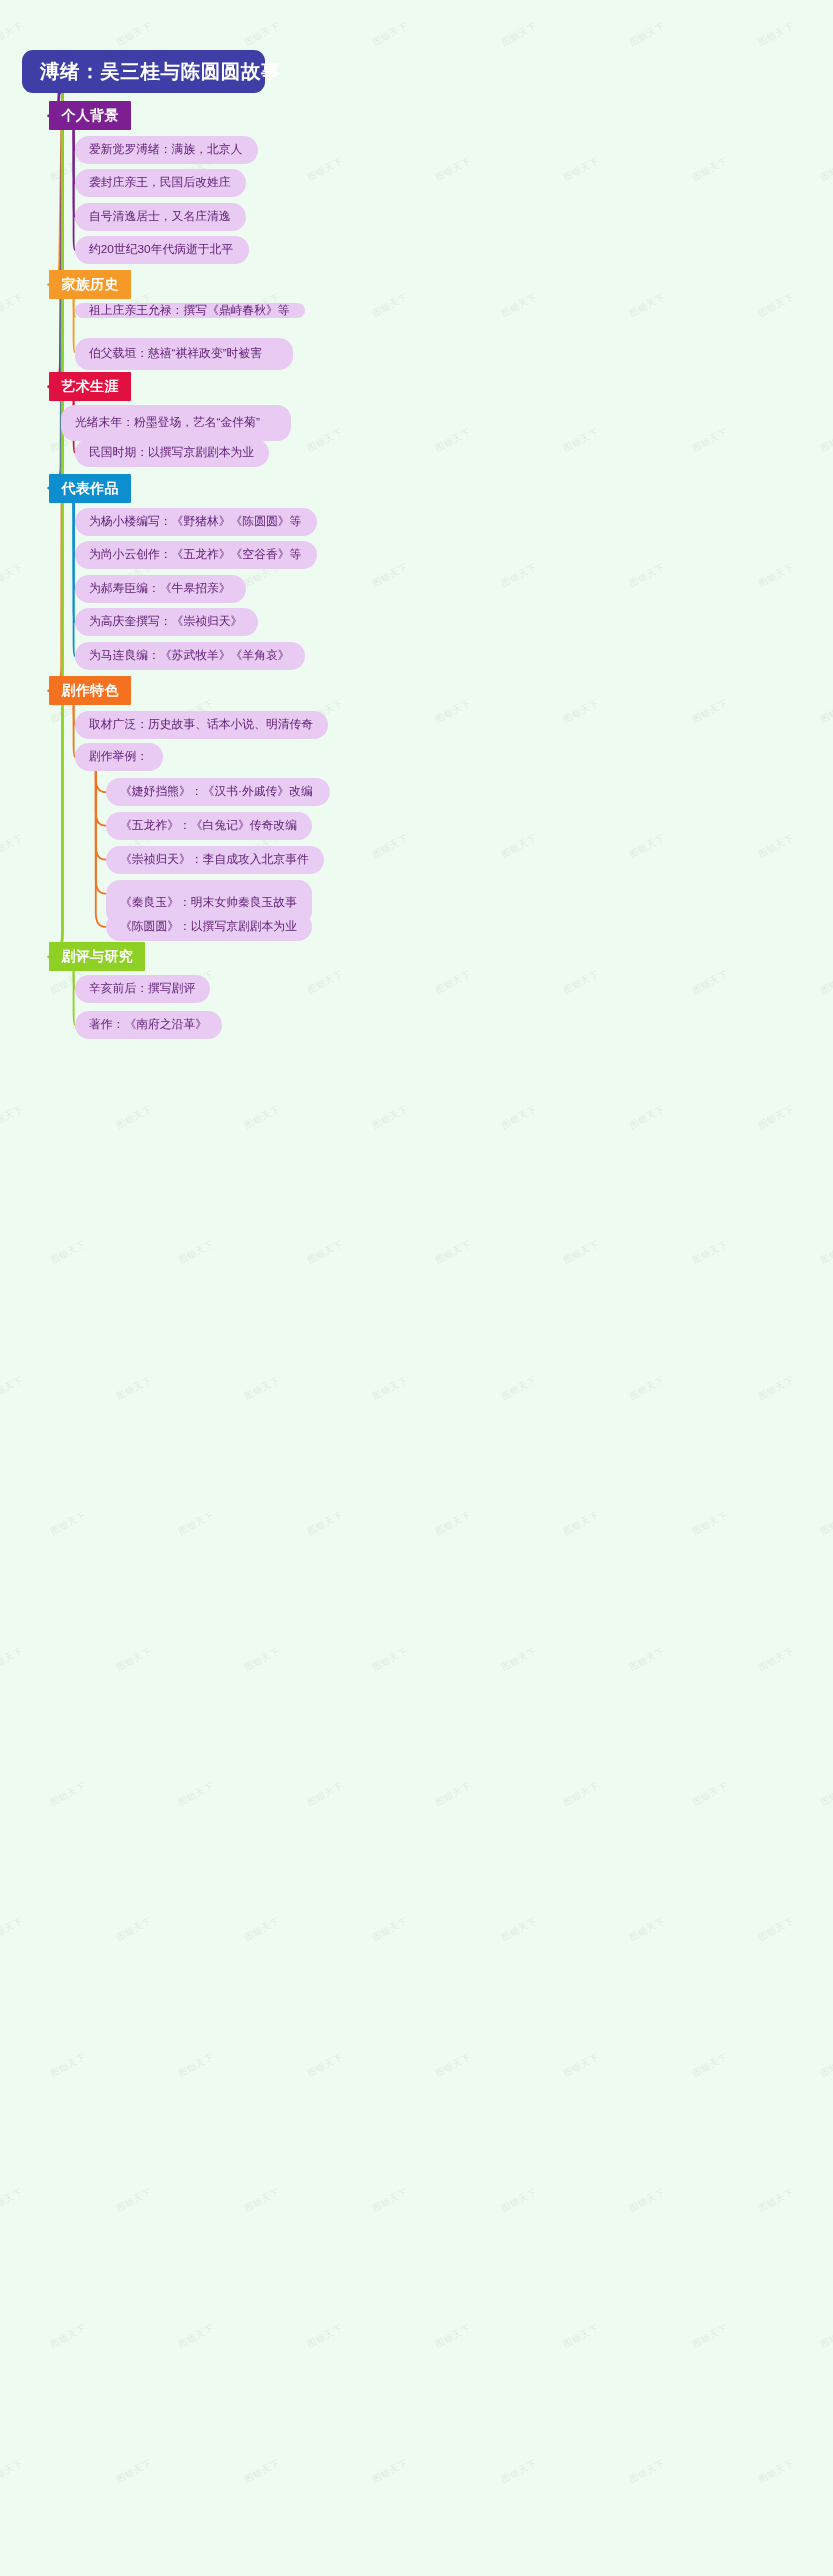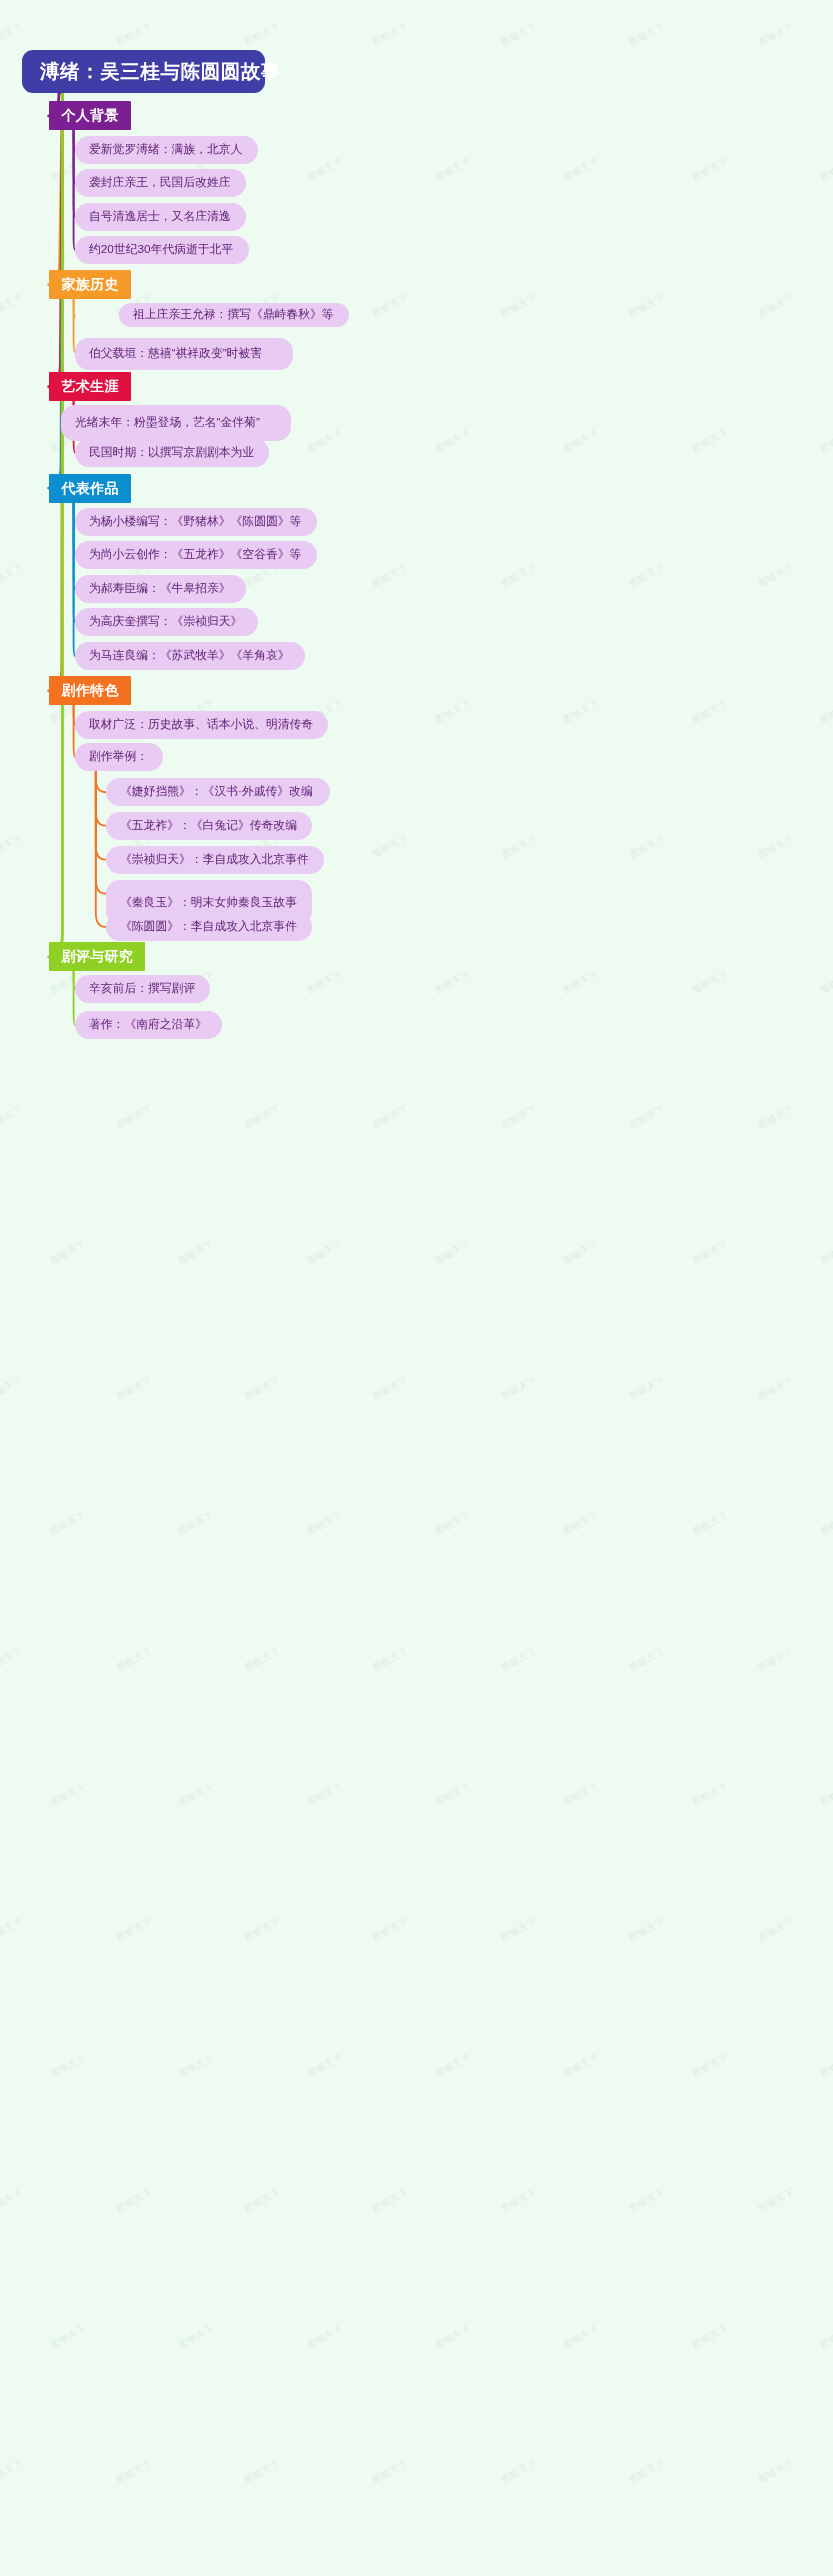--- a/index.html
+++ b/index.html
@@ -274,21 +274,21 @@
       </div>
       <div class="node leaf" style="left: 75px; top: 203px; width: 171px; height: 28px;">
         <span>自号清逸居士，又名庄清逸</span>
       </div>
       <div class="node leaf" style="left: 75px; top: 236px; width: 174px; height: 28px;">
         <span>约20世纪30年代病逝于北平</span>
       </div>
       <div class="node branch" style="left: 49px; top: 270px; width: 82px; height: 29px; background: rgb(245, 154, 40);">
         <span>家族历史</span>
       </div>
-      <div class="node leaf" style="left: 75px; top: 303px; width: 230px; height: 24px; margin-left: 44px;">
+      <div class="node leaf" style="left: 75px; top: 303px; width: 230px; height: 15px;">
         <span>祖上庄亲王允禄：撰写《鼎峙春秋》等</span>
       </div>
       <div class="node leaf" style="left: 75px; top: 338px; width: 218px; height: 32px;">
         <span>伯父载垣：慈禧“祺祥政变”时被害</span>
       </div>
       <div class="node branch" style="left: 49px; top: 372px; width: 82px; height: 29px; background: rgb(224, 16, 64);">
         <span>艺术生涯</span>
       </div>
       <div class="node leaf" style="left: 61px; top: 405px; width: 230px; height: 36px;">
         <span>光绪末年：粉墨登场，艺名“金伴菊”</span>
@@ -329,21 +329,21 @@
       <div class="node leaf sub" style="left: 106px; top: 812px; width: 206px; height: 28px;">
         <span>《五龙祚》：《白兔记》传奇改编</span>
       </div>
       <div class="node leaf sub" style="left: 106px; top: 846px; width: 218px; height: 28px;">
         <span>《崇祯归天》：李自成攻入北京事件</span>
       </div>
       <div class="node leaf sub" style="left: 106px; top: 880px; width: 206px; height: 45px;">
         <span>《秦良玉》：明末女帅秦良玉故事</span>
       </div>
       <div class="node leaf sub" style="left: 106px; top: 913px; width: 206px; height: 28px;">
-        <span>《陈圆圆》：李自成攻入北京事件</span>
+        <span>《陈圆圆》：以撰写京剧剧本为业</span>
       </div>
       <div class="node branch" style="left: 49px; top: 942px; width: 96px; height: 29px; background: rgb(142, 208, 36);">
         <span>剧评与研究</span>
       </div>
       <div class="node leaf" style="left: 75px; top: 975px; width: 135px; height: 28px;">
         <span>辛亥前后：撰写剧评</span>
       </div>
       <div class="node leaf" style="left: 75px; top: 1011px; width: 147px; height: 28px;">
         <span>著作：《南府之沿革》</span>
       </div>

